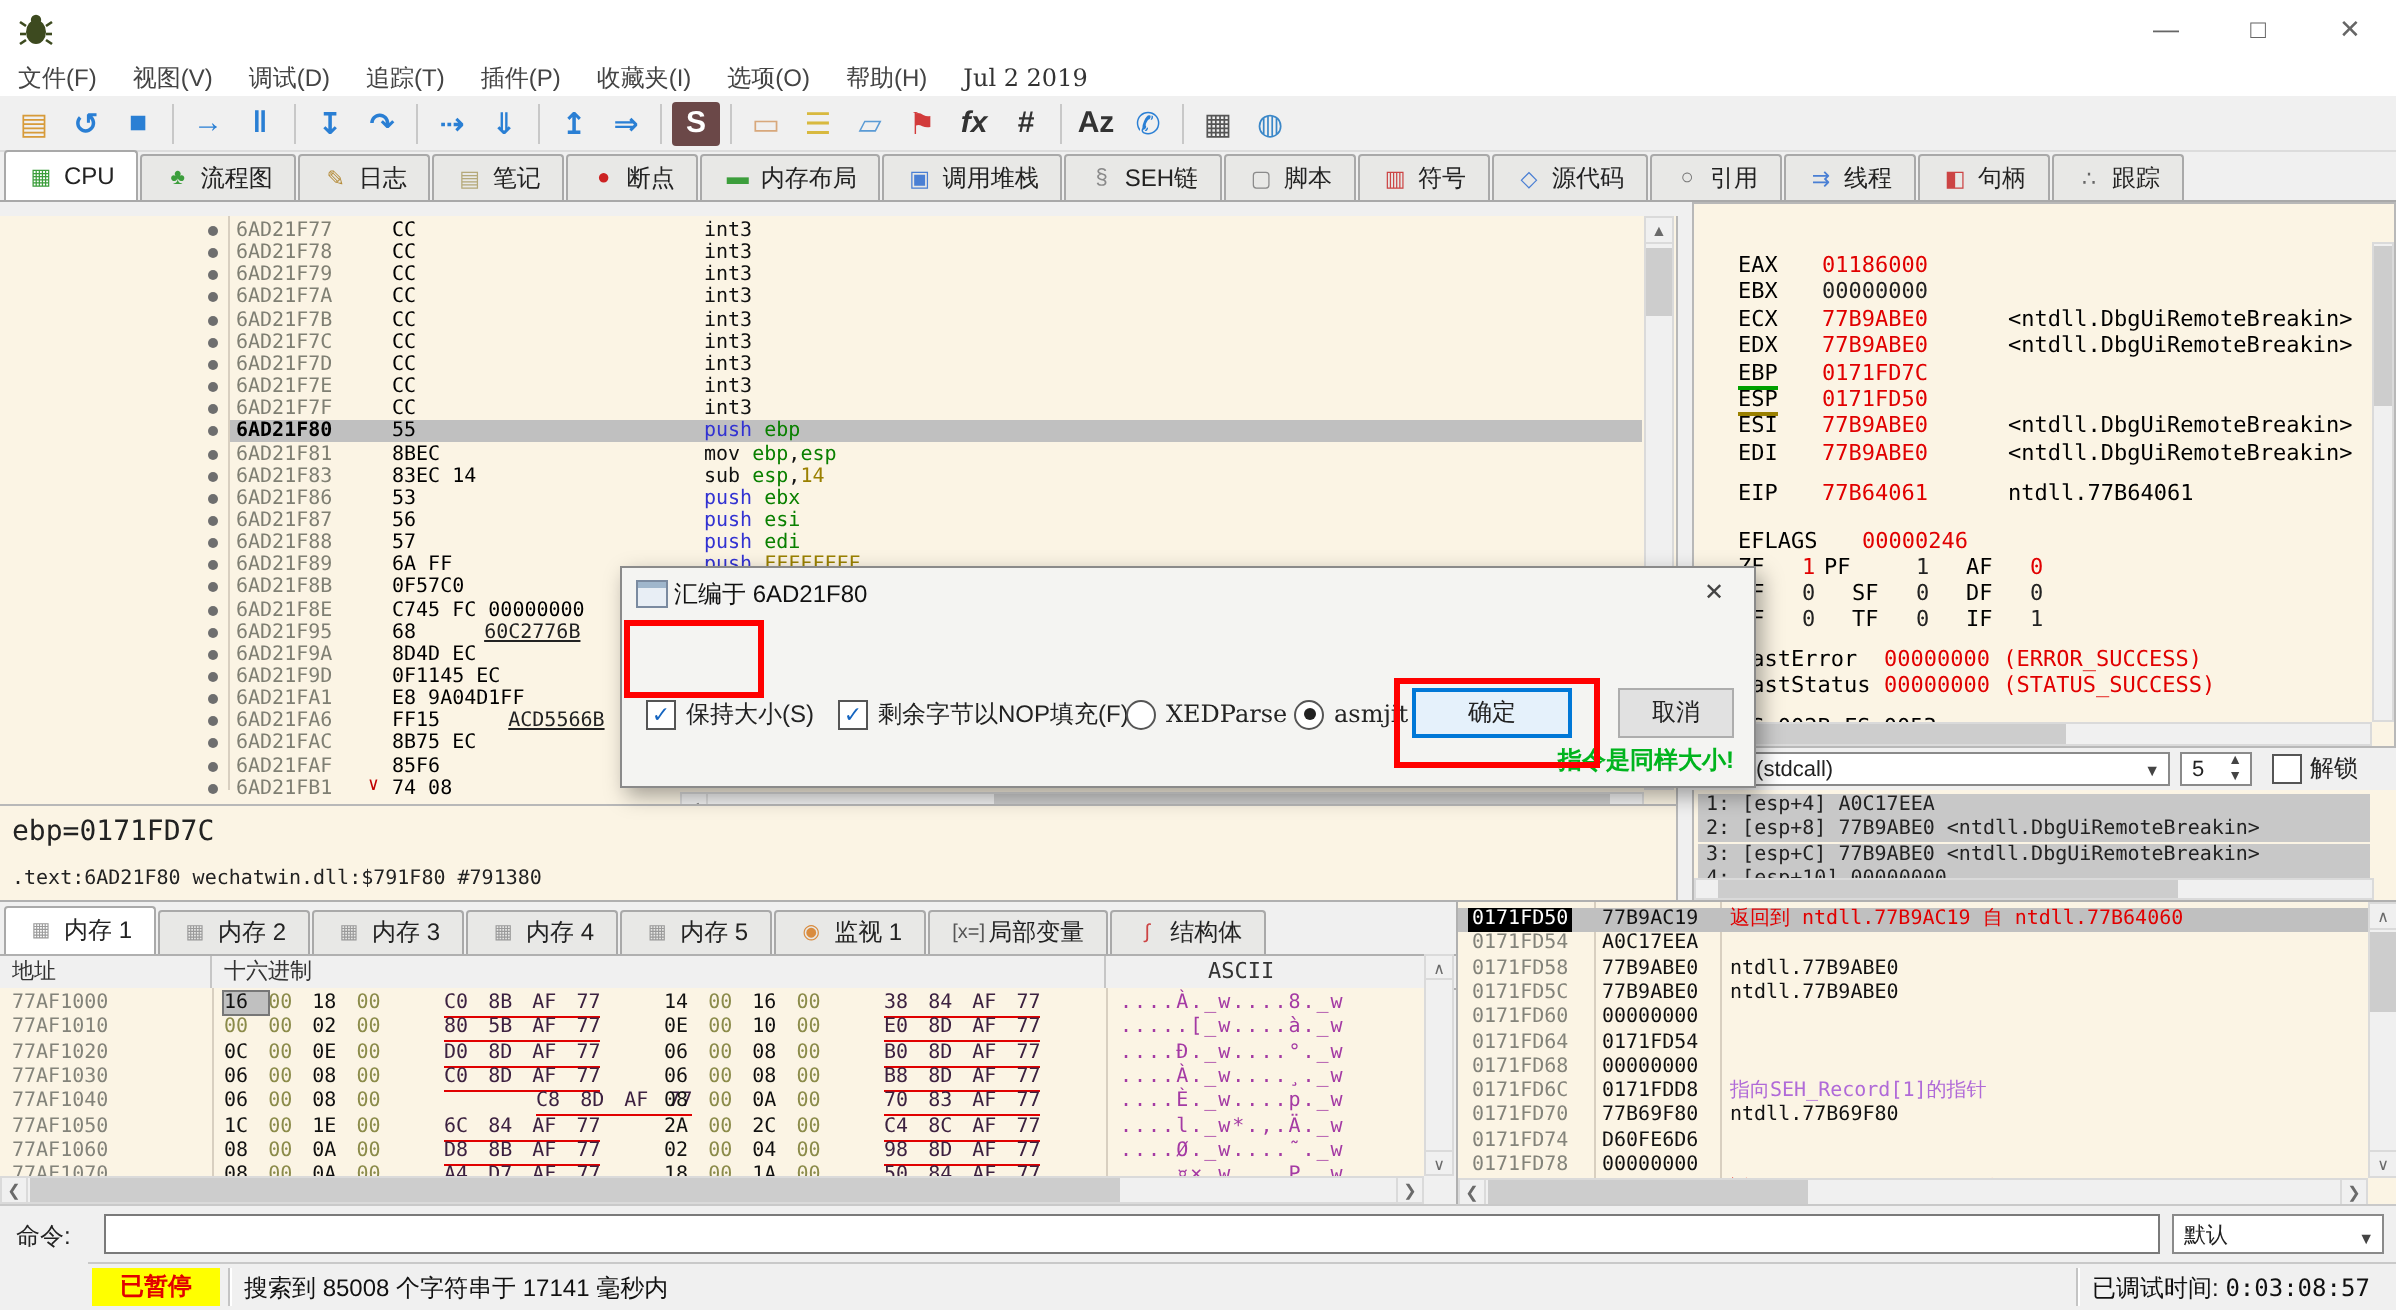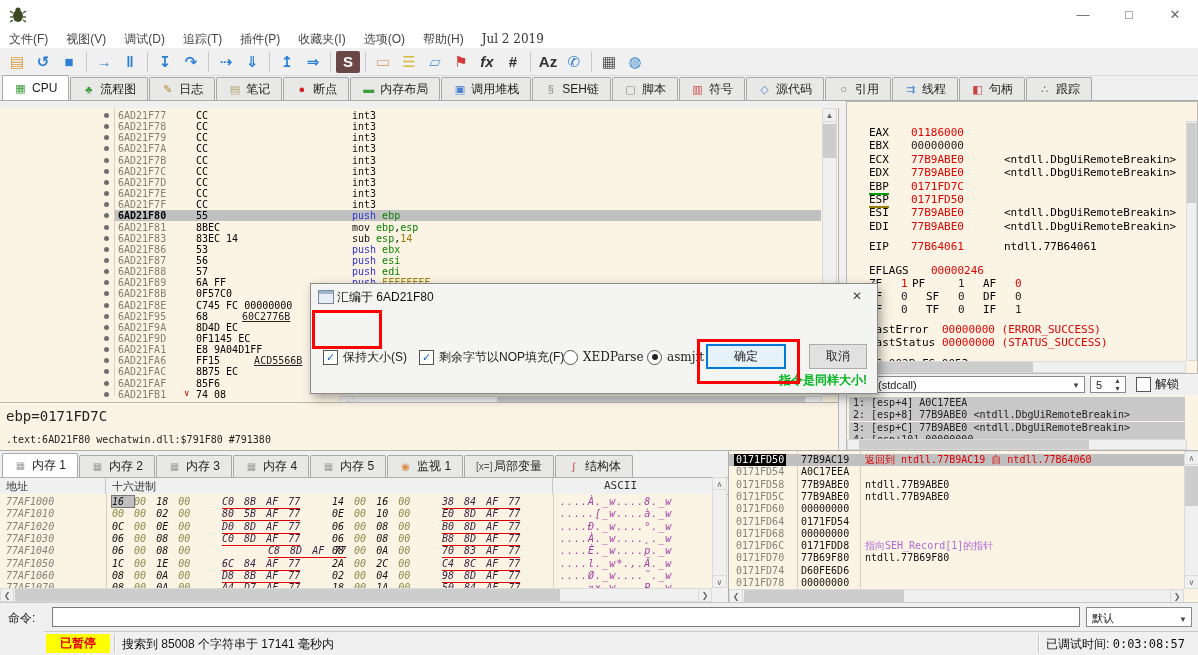--- a/index.html
+++ b/index.html
@@ -60,21 +60,21 @@
   #convrow{left:846px;top:374px;width:352px;height:21px;background:#f0f0f0;display:flex;align-items:center;}
   .combo{background:#fff;border:1px solid #8a8a8a;height:17px;line-height:17px;font-size:11px;padding-left:5px;position:relative;box-sizing:border-box;}
   .combo .arr{position:absolute;right:4px;top:0;font-size:8px;color:#444;}
   #argspanel{left:846px;top:395px;width:352px;height:55px;border-left:1px solid #b8b8b8;}
   .arow{position:absolute;left:2px;right:14px;height:12px;background:#c8c8c8;font-size:10px;line-height:12px;white-space:nowrap;padding-left:4px;}
   
   #dumppanel{left:0;top:450px;width:728px;height:152px;background:#f0f0f0;border-top:1px solid #b0b0b0;}
   #dumptabs{left:0;top:2px;height:24px;right:0;display:flex;align-items:flex-end;padding-left:2px;}
   #dumphdr{left:0;top:26px;right:0;height:16px;background:#f0f0f0;border-top:1px solid #b0b0b0;border-bottom:1px solid #b0b0b0;font-size:11px;color:#333;}
   .hdrcell{position:absolute;top:0;height:16px;line-height:16px;padding-left:6px;border-right:1px solid #c6c6c6;box-sizing:border-box;}
-  #dumpbody{left:0;top:43px;width:712px;height:94px;background:#fbf4e4;overflow:hidden;font-style:italic;}
+  #dumpbody{left:0;top:43px;width:712px;height:94px;background:#fbf4e4;overflow:hidden;}
   .mrow{position:absolute;left:0;height:12px;font-size:10px;line-height:12px;white-space:nowrap;}
   .maddr{position:absolute;left:6px;color:#83837a;}
   .mgrp{position:absolute;word-spacing:4px;color:#111;}
   .mgrp.ptr{color:#3c2140;border-bottom:1px solid #e10000;}
   .mascii{position:absolute;left:560px;color:#a43aa4;letter-spacing:1px;}
   .z{color:#8b8b4a;}
   .selbyte{background:#c0c0c0;outline:1px solid #777;}
   #stackpanel{left:728px;top:450px;width:470px;height:152px;background:#fbf4e4;border-top:1px solid #b0b0b0;border-left:1px solid #b0b0b0;overflow:hidden;}
   .srow{position:absolute;left:0;right:15px;height:12px;font-size:10px;line-height:12px;white-space:nowrap;}
   .srow.sel{background:#c0c0c0;}

